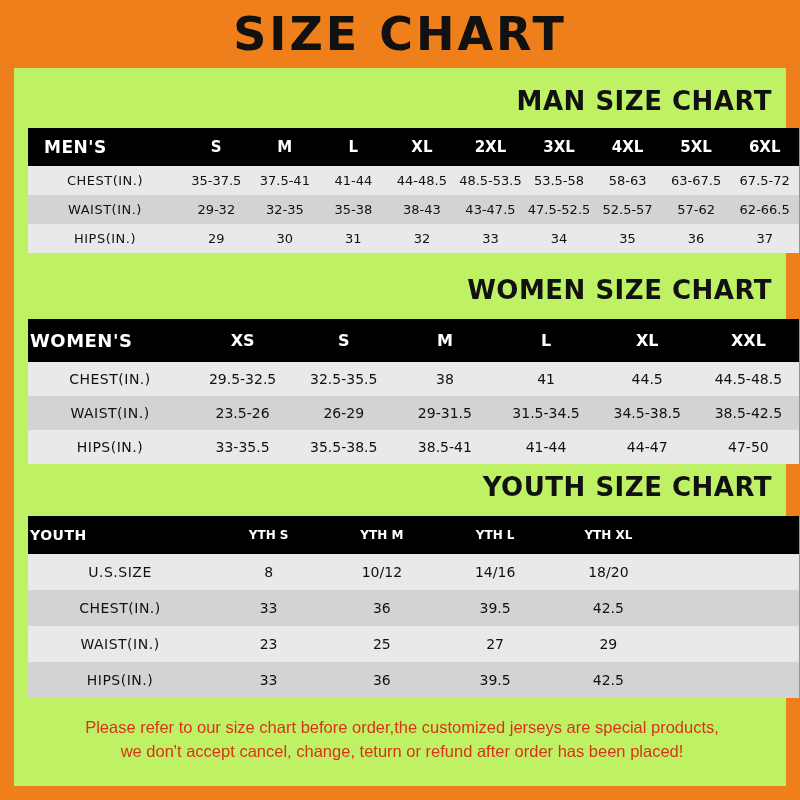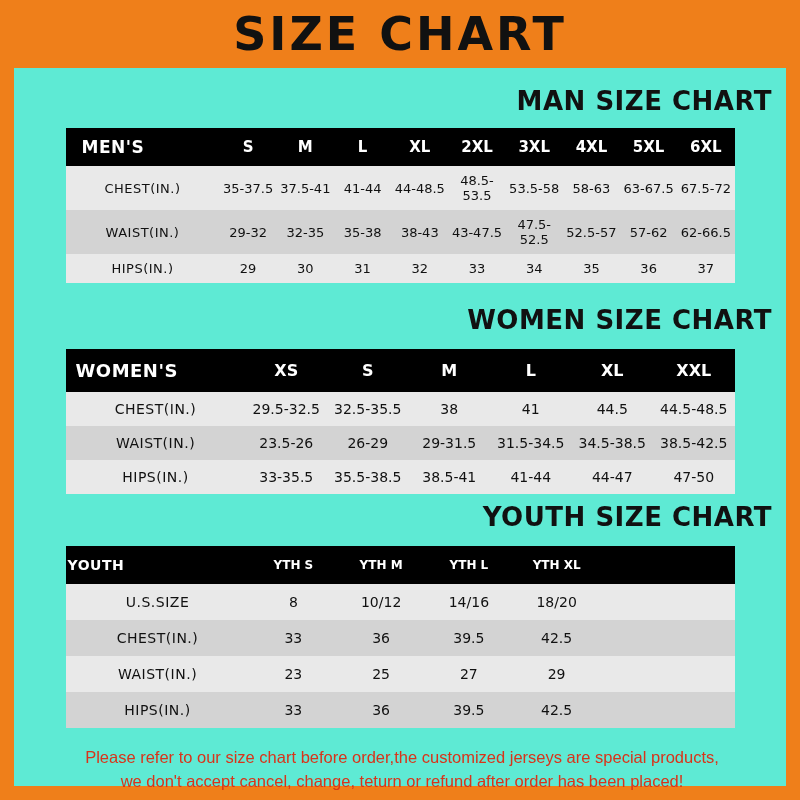--- a/index.html
+++ b/index.html
@@ -10,21 +10,21 @@
     width: 800px;
     height: 800px;
     background: #ffffff;
     font-family: "Liberation Sans", sans-serif;
     overflow: hidden;
   }
   .page {
     position: relative;
     width: 800px;
     height: 800px;
-    background: #5eead4;
+    background: #bef264;
     box-sizing: border-box;
     border-left: 14px solid #ef7f1a;
     border-right: 14px solid #ef7f1a;
     border-bottom: 14px solid #ef7f1a;
   }
   .header-band {
     height: 68px;
     background: #ef7f1a;
     display: flex;
     align-items: center;
@@ -48,21 +48,21 @@
     font-size: 26px;
     color: #111111;
     letter-spacing: 0.5px;
   }
   .t-man { margin-top: 18px; margin-bottom: 12px; }
   .t-women { margin-top: 22px; margin-bottom: 14px; }
   .t-youth { margin-top: 8px; margin-bottom: 14px; }
 
   table.size-table {
     border-collapse: collapse;
-    width: 669px;
+    width: 771px;
     margin: 0 auto;
     table-layout: fixed;
   }
   table.size-table td, table.size-table th {
     text-align: center;
     font-family: "DejaVu Sans", sans-serif;
   }
   thead th {
     background: #000000;
     color: #ffffff;
@@ -85,21 +85,21 @@
     font-size: 13px;
     letter-spacing: 0.5px;
     color: #111111;
     text-align: center;
     margin-left: 44px;
   }
   tbody tr.light td { background: #e9e9e9; }
   tbody tr.dark td { background: #d3d3d3; }
 
   
-  table.women thead th { font-size: 16px; padding: 11px 10px; }
+  table.women thead th { font-size: 16px; padding: 11px 2px; }
   table.women thead th.rowhead { font-size: 18px; }
   table.women tbody td { font-size: 14px; padding: 9px 2px; }
 
   table.youth thead th { font-size: 12px; padding: 11px 2px; }
   table.youth thead th.rowhead { font-size: 14px; }
   table.youth tbody td { font-size: 14px; padding: 10px 2px; }
 
   .note {
     margin: 18px auto 0 auto;
     width: 748px;

